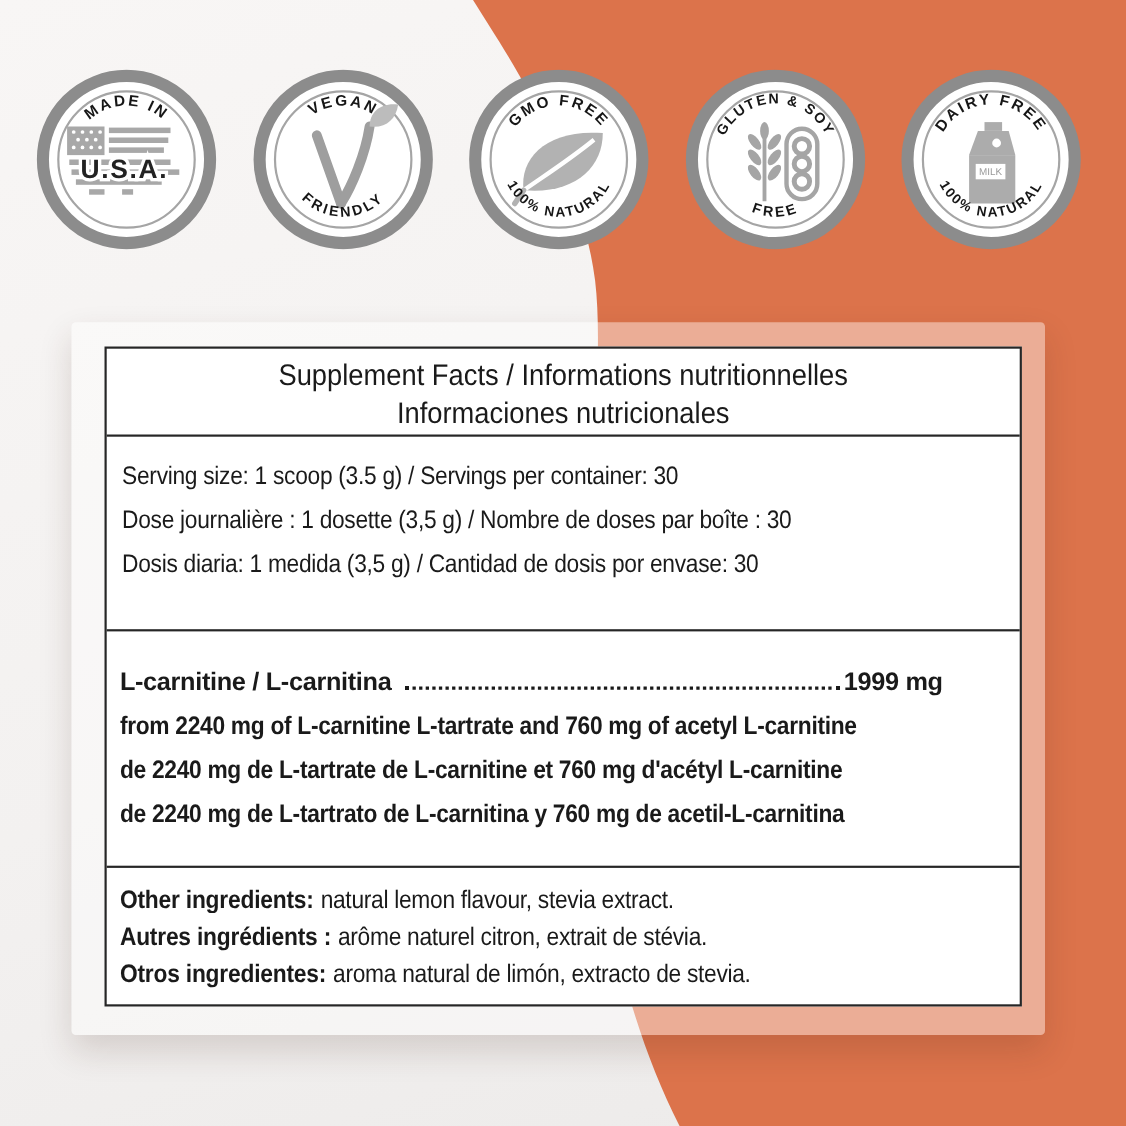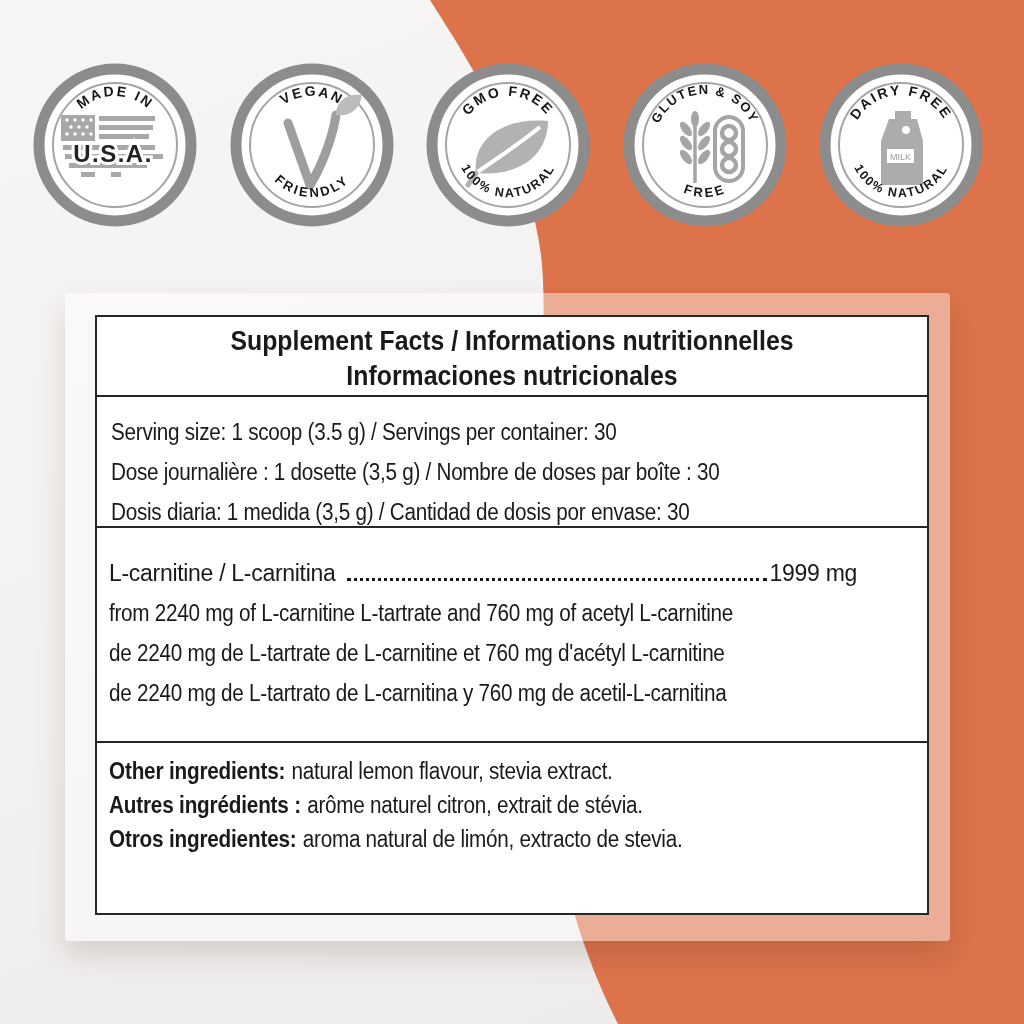--- a/index.html
+++ b/index.html
@@ -17,30 +17,30 @@
   .arc-bottom { font-size:13px; letter-spacing:2.6px; }
   .arc-bottom.tight { font-size:12.5px; letter-spacing:1.8px; }
 
   
   .card { position:absolute; left:65px; top:293px; width:885px; height:648px;
           background:rgba(255,255,255,0.42); border-radius:4px;
           box-shadow:0 14px 30px rgba(70,40,25,0.16); }
   .panel { position:absolute; left:95px; top:315px; width:834px; height:600px;
            background:#FFFFFF; border:2px solid #262626; color:#1A1A1A; }
   .panel-header { height:80px; border-bottom:2px solid #262626; text-align:center;
-                  padding-top:7px; font-weight:bold; font-size:27px; line-height:35px; }
+                  padding-top:7px; font-weight:normal; font-size:27px; line-height:35px; }
   .fitc { transform:scaleX(0.92); transform-origin:50% 50%; white-space:nowrap; }
   .fit  { transform:scaleX(0.90); transform-origin:0 50%; white-space:nowrap; }
 
-  .serving { height:131px; border-bottom:2px solid #262626; display:flex; }
+  .serving { height:177px; border-bottom:2px solid #262626; display:flex; }
   .serving-left { flex:1; padding:15px 0 0 14px; }
   .serving-right { width:168px; border-left:2px solid #262626; padding:15px 0 0 12px; }
   .row-line { font-size:23px; line-height:40px; letter-spacing:-0.3px; }
 
-  .nutrient { height:215px; border-bottom:2px solid #262626; padding:25px 0 0 12px; }
+  .nutrient { height:215px; border-bottom:2px solid #262626; padding:25px 0 0 12px;font-weight:bold; }
   .amount-row { display:flex; align-items:baseline; width:748px; }
   .leader { flex:1; border-bottom:3px dotted #1A1A1A; margin:0 3px 7px 12px; }
 
   .other { padding:11px 0 0 12px; }
   .other-line { font-size:23px; line-height:34px; letter-spacing:-0.3px; }
   .other-line b { letter-spacing:-0.2px; }
   .other-line .val { margin-left:7px; }
 </style>
 </head>
 <body>

